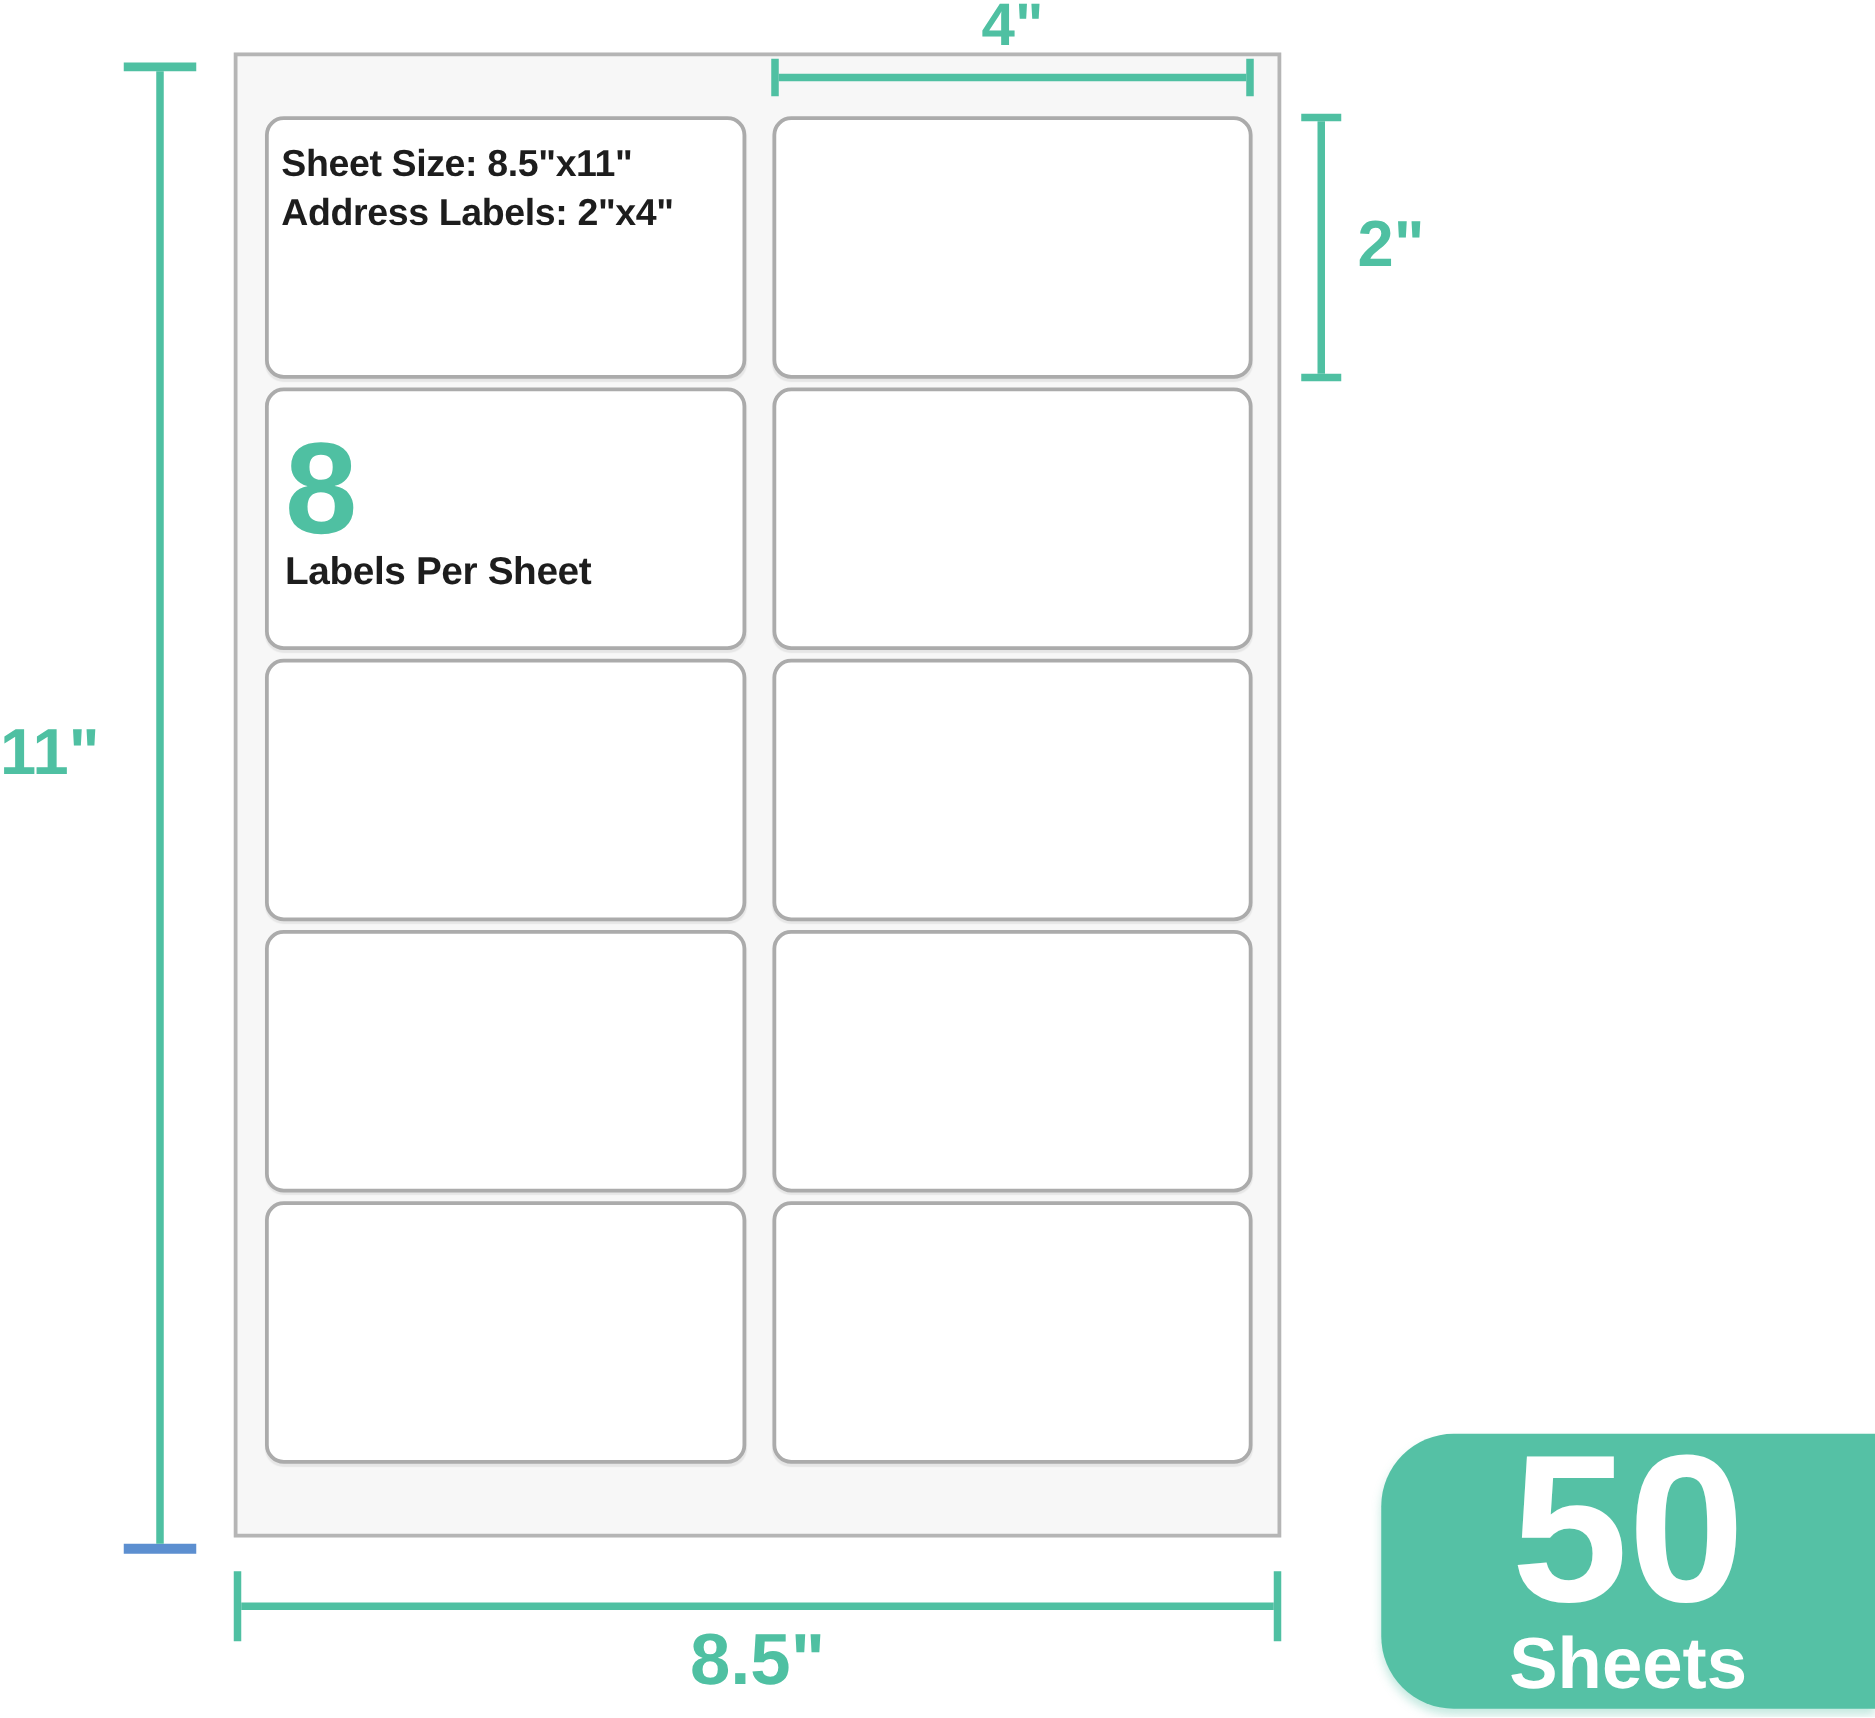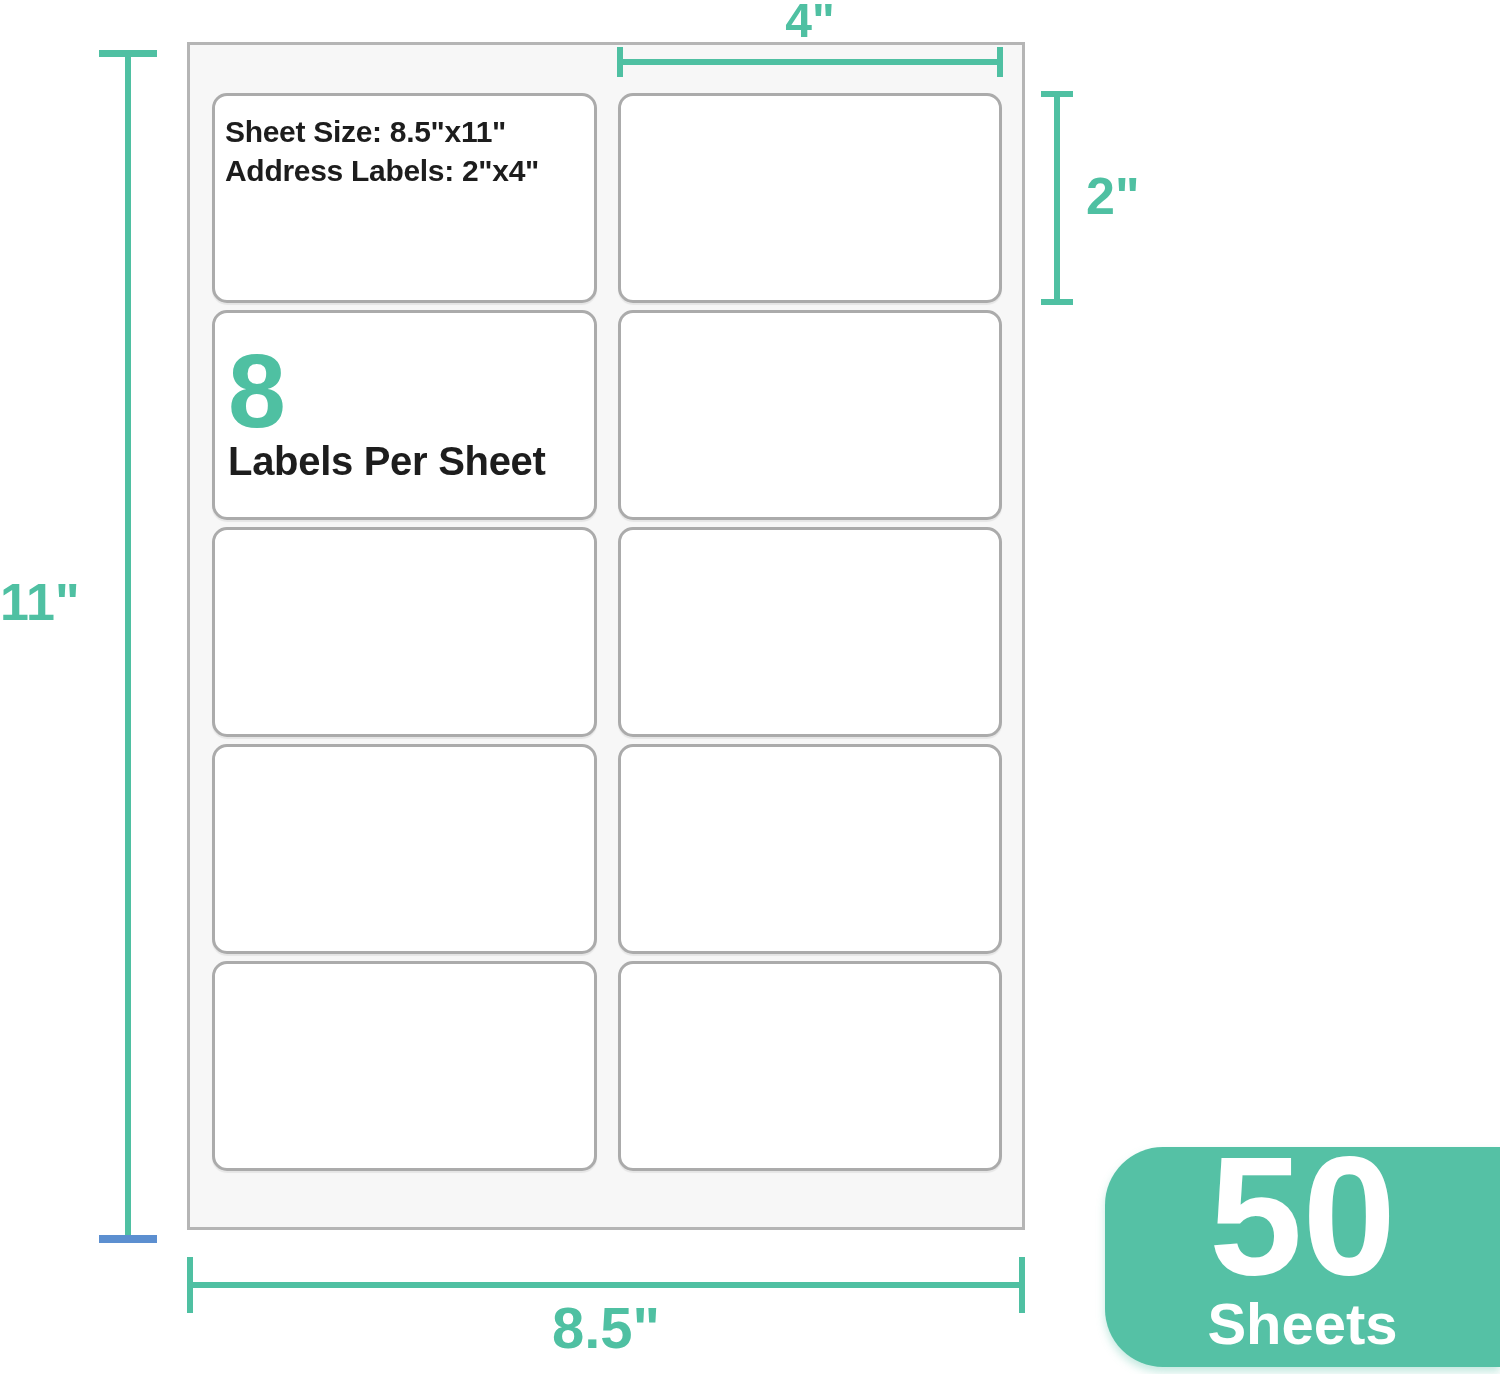--- a/index.html
+++ b/index.html
@@ -51,21 +51,21 @@
     font-size:30px;line-height:39px;
     letter-spacing:-0.3px;
   }
   .count-num{
     padding:26px 0 0 13px;
     font-size:104px;line-height:1;
     font-weight:bold;color:var(--teal);
   }
   .count-caption{
     padding:0 0 0 13px;margin-top:-4px;
-    font-size:40px;font-weight:bold;color:var(--text_dark);
+    font-size:31px;font-weight:bold;color:var(--text_dark);
     letter-spacing:-0.3px;
   }
 
   
   .dim{position:absolute;box-sizing:border-box;}
   .dim .line-h{position:absolute;left:0;right:0;top:50%;height:6px;margin-top:-3px;background:var(--teal);}
   .dim .line-v{position:absolute;top:0;bottom:0;left:50%;width:6px;margin-left:-3px;background:var(--teal);}
 
   .dim-top{left:617px;top:47px;width:386px;height:30px;
     border-left:6px solid var(--teal);border-right:6px solid var(--teal);}
@@ -85,21 +85,21 @@
   .dim-label-right{left:1086px;top:166px;font-size:52px;}
   .dim-label-left{left:0px;top:572px;font-size:52px;}
   .dim-label-bottom{left:187px;top:1294px;width:838px;text-align:center;font-size:58px;}
 
   
   .badge{
     position:absolute;left:1105px;top:1147px;width:395px;height:220px;
     background:var(--badge_bg);
     border-radius:58px 0 0 58px;
     color:var(--badge_text);
-    display:flex;flex-direction:column;align-items:center;justify-content:flex-start;
+    display:flex;flex-direction:column;align-items:center;justify-content:center;
     box-shadow:0 5px 8px rgba(85,193,165,0.35);
   }
   .badge-number{font-size:168px;line-height:0.8;font-weight:bold;margin-top:2px;}
   .badge-caption{font-size:58px;line-height:1;font-weight:bold;margin-top:12px;}
 </style>
 </head>
 <body>
 
 <div class="canvas">
 

